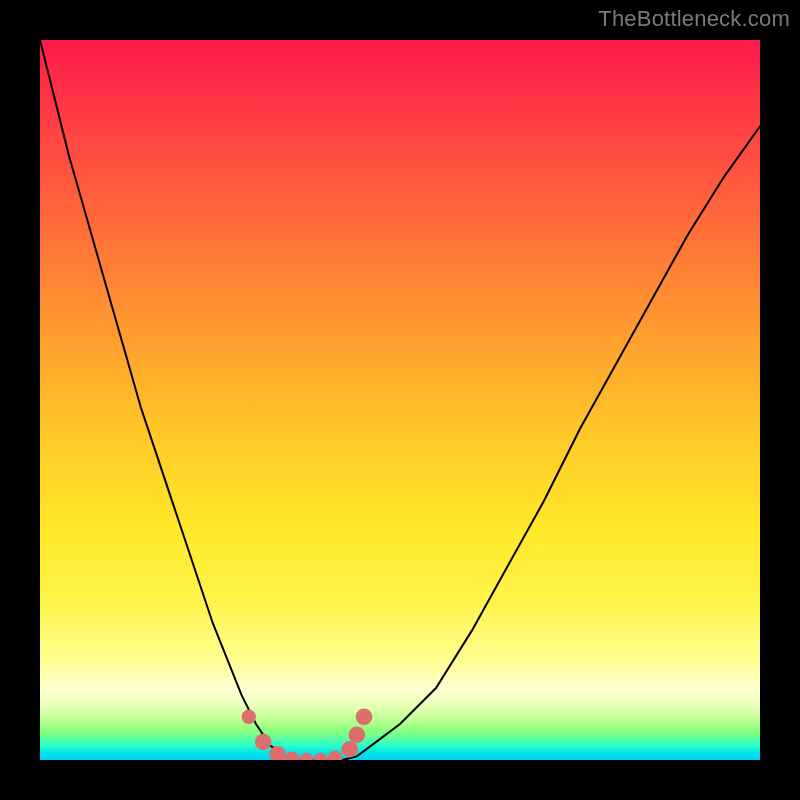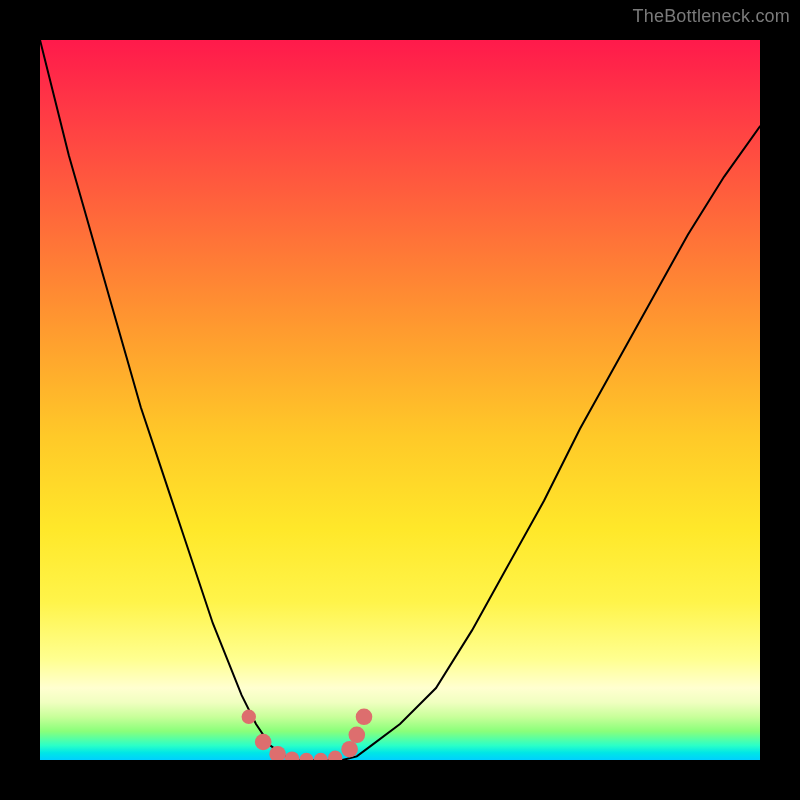--- a/index.html
+++ b/index.html
@@ -51,21 +51,21 @@
     position: absolute;
     inset: 0;
     width: 720px;
     height: 720px;
   }
   .watermark {
     position: absolute;
     top: 6px;
     right: 10px;
     color: #7a7a7a;
-    font-size: 18px;
+    font-size: 22px;
     letter-spacing: 0.2px;
   }
 </style>
 </head>
 <body>
 
 <div class="frame">
   <div class="watermark">TheBottleneck.com</div>
   <div class="plot-area">
     <div class="gradient-bg"></div>

